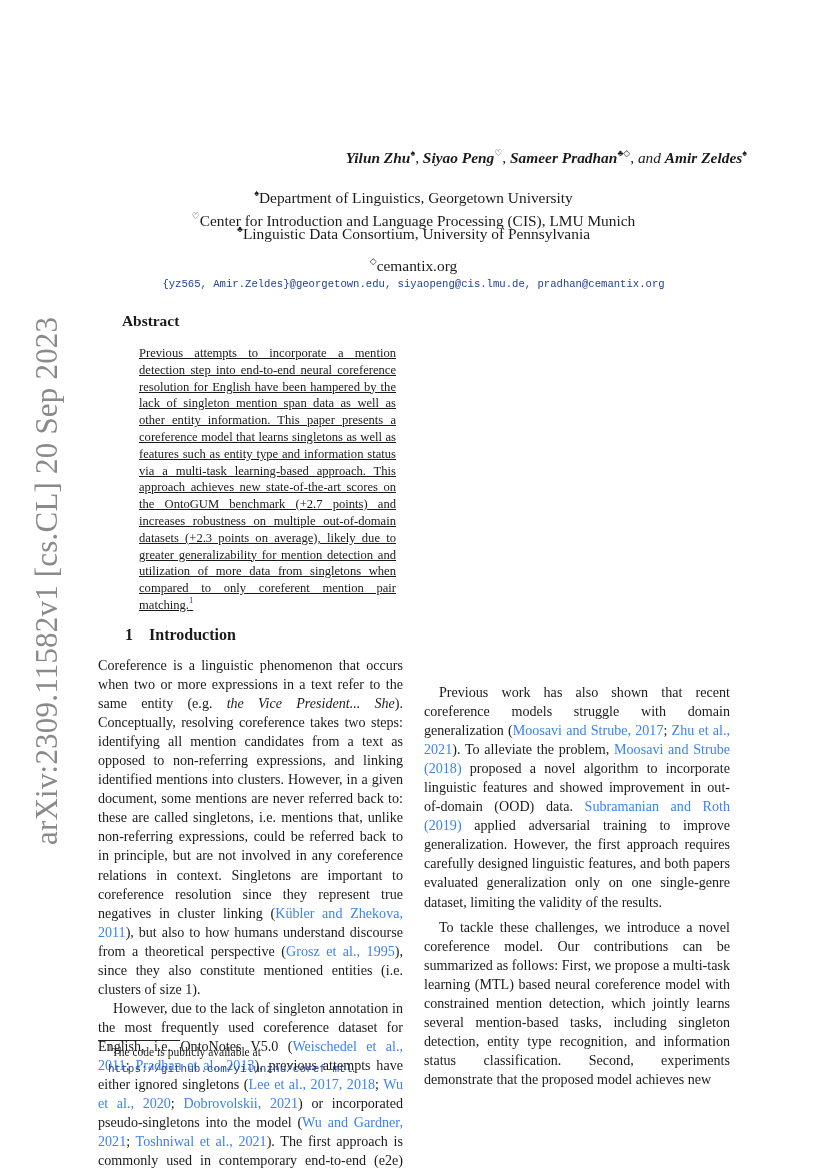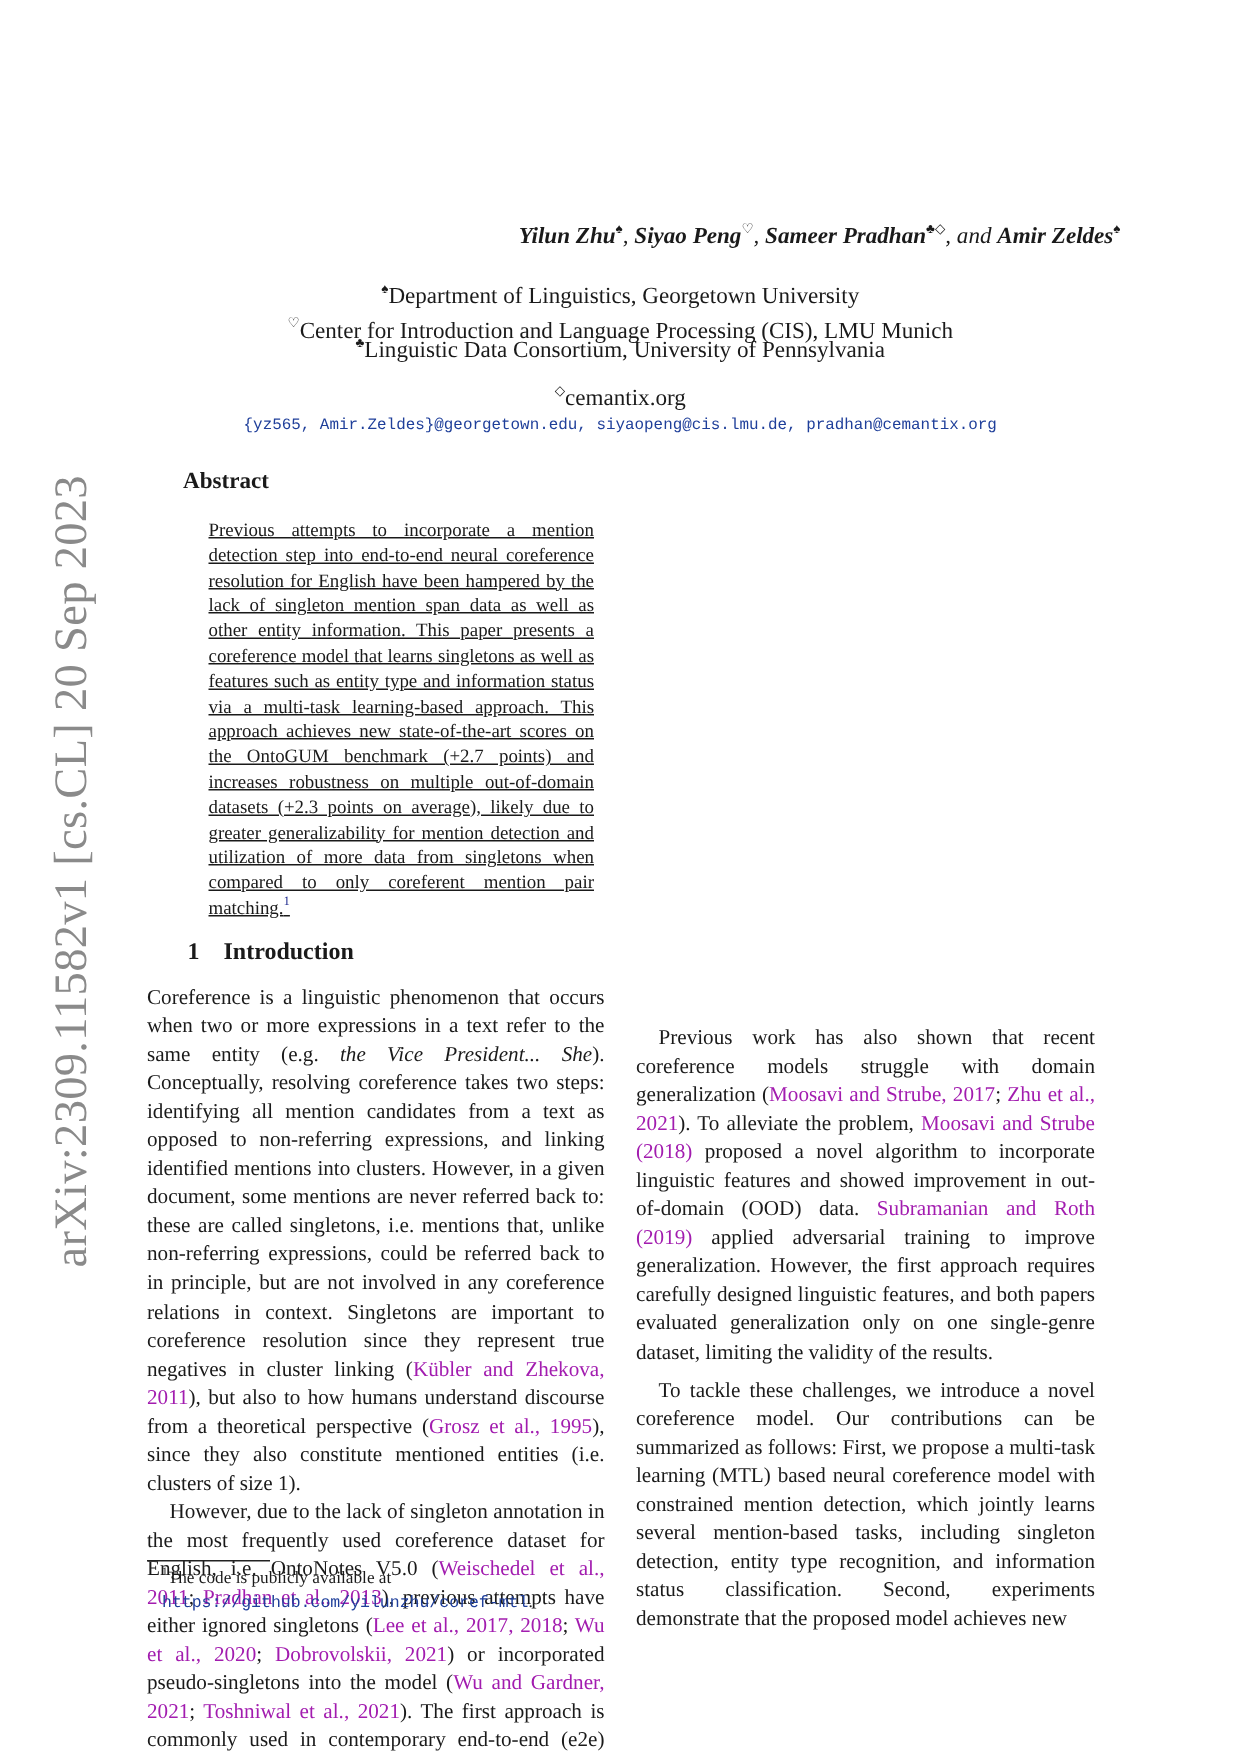--- a/index.html
+++ b/index.html
@@ -19,21 +19,21 @@
            white-space: nowrap; letter-spacing: 0.2px; }
   .abs-head { position: absolute; top: 312px; left: 122px; width: 283px; text-align: left;
               font-weight: bold; font-size: 15.4px; }
   .abs-body { position: absolute; top: 345px; left: 139px; width: 257px; font-size: 12.6px; line-height: 16.8px;
               text-align: justify; text-decoration: underline; }
   .sec-head { position: absolute; top: 626px; left: 98px; font-weight: bold; font-size: 16px; margin-left: 27px; }
   .sec-head .num { display: inline-block; width: 24px; }
   .col { position: absolute; width: 305px; font-size: 14.1px; line-height: 19.05px; text-align: justify; hyphens: manual; }
   .col p { margin: 0; }
   .indent { text-indent: 15px; }
-  .cite { color: #a21caf; }
+  .cite { color: #3b82f6; }
   sup.fn { color: #1f2b8f; font-size: 8.5px; vertical-align: 6px; line-height: 0; }
   .fn-rule { position: absolute; top: 1040px; left: 98px; width: 82px; height: 1px; background: #222; }
   .footnote { position: absolute; top: 1044px; left: 98px; width: 310px; font-size: 11.5px; line-height: 16px; margin-left: 10px; }
   .footnote .num { font-size: 7.5px; vertical-align: 5px; line-height: 0; }
   .mono { font-family: "Liberation Mono", "DejaVu Sans Mono", monospace; font-size: 11px; color: #1f3f9a; }
   i { font-style: italic; }
 </style>
 </head>
 <body>
 

